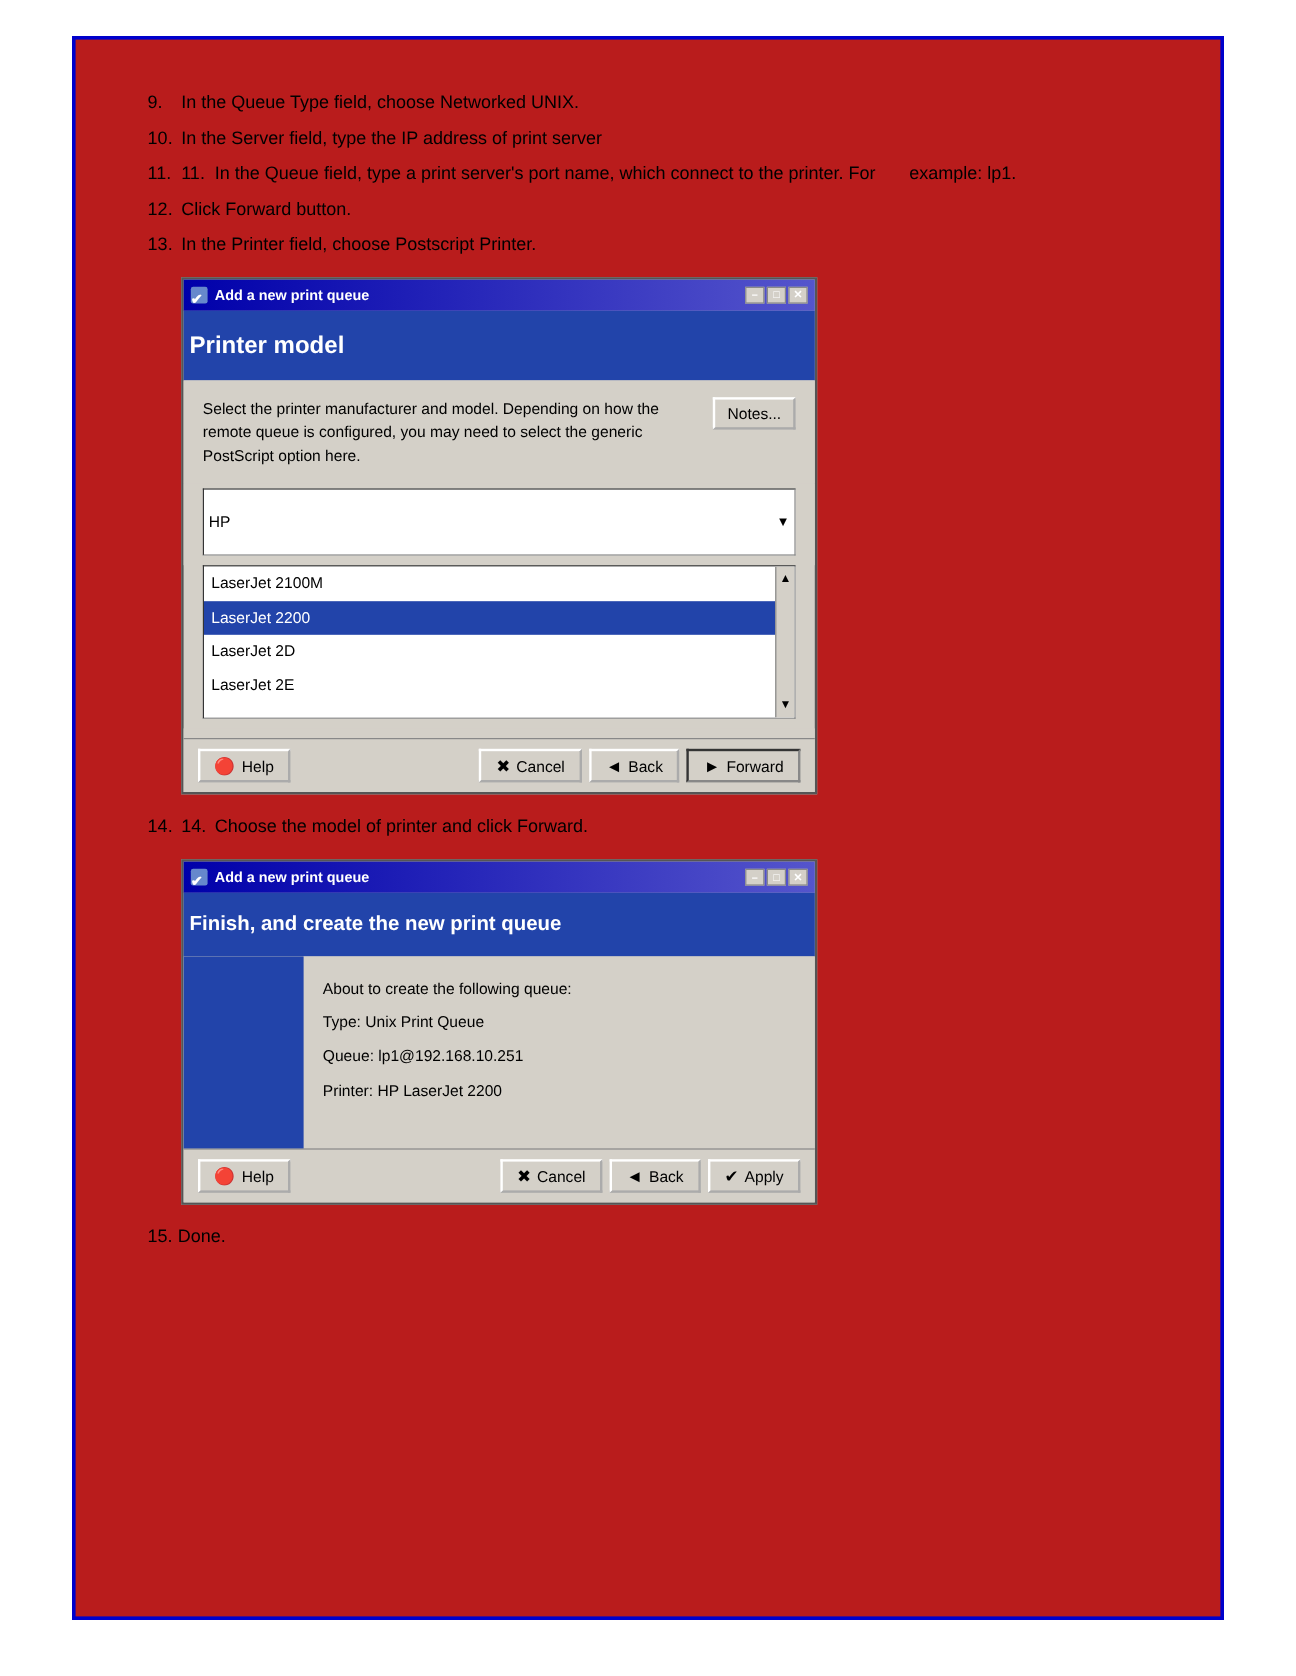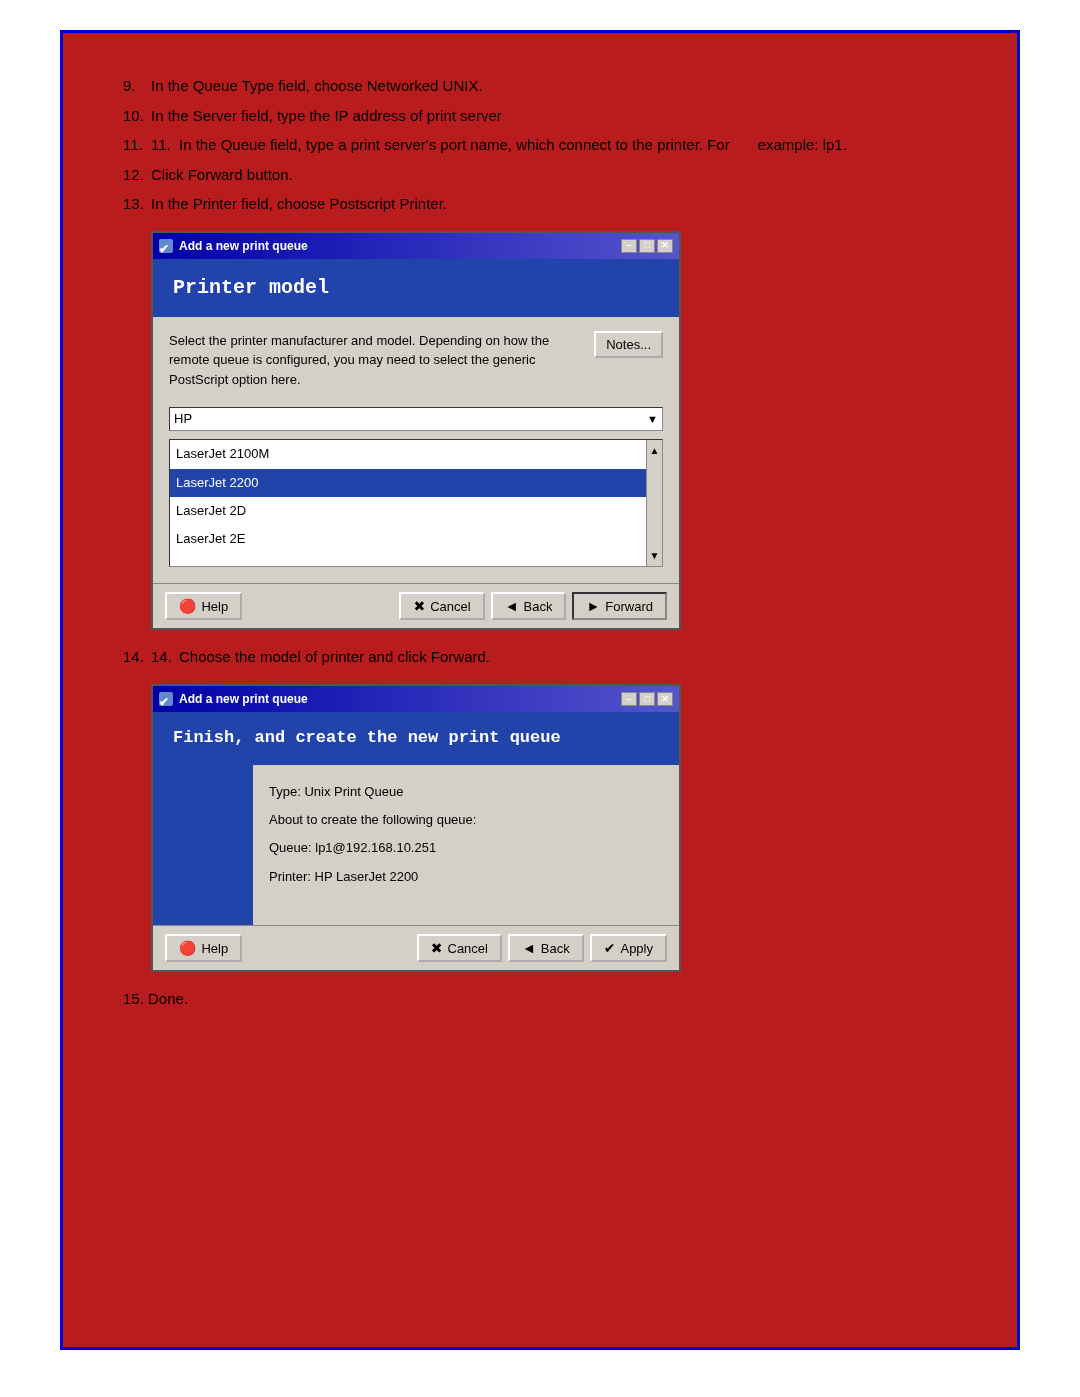--- a/index.html
+++ b/index.html
@@ -85,22 +85,21 @@
       background: #d4d0c8;
       border: 1px solid #888;
       font-size: 9px;
       display: flex;
       align-items: center;
       justify-content: center;
       cursor: pointer;
     }
     .dialog-header {
       background: #2244aa;
-      padding: 12px 20px;
-      font-family: Liberation Mono, monospace;
+      padding: 12px 5px;
     }
     .dialog-header h2 {
       color: #fff;
       font-size: 20px;
       font-weight: bold;
     }
     .dialog-header h2.small {
       font-size: 17px;
     }
     .dialog-body {
@@ -126,21 +125,21 @@
 
     
     .dropdown-row {
       padding: 4px 16px 8px;
       background: #d4d0c8;
     }
     .dropdown-select {
       width: 100%;
       background: #fff;
       border: 1px inset #888;
-      padding: 0 4px;
+      padding: 16px 4px;
       font-size: 13px;
       display: flex;
       justify-content: space-between;
       align-items: center;
     }
     .dropdown-arrow {
       font-size: 11px;
     }
 
     
@@ -325,22 +324,22 @@
             <div class="titlebar-btn">□</div>
             <div class="titlebar-btn">✕</div>
           </div>
         </div>
         <div class="dialog-header">
           <h2 class="small">Finish, and create the new print queue</h2>
         </div>
         <div class="dialog-body-split">
           <div class="dialog-body-blue"></div>
           <div class="dialog-body-right">
+            <p>About to create the following queue:</p>
             <p>Type: Unix Print Queue</p>
-            <p>About to create the following queue:</p>
             <p>Queue: lp1@192.168.10.251</p>
             <p>Printer: HP LaserJet 2200</p>
           </div>
         </div>
         <div class="dialog-footer">
           <div class="footer-left">
             <button class="footer-btn">
               <span class="btn-icon">🔴</span>
               <span>Help</span>
             </button>

